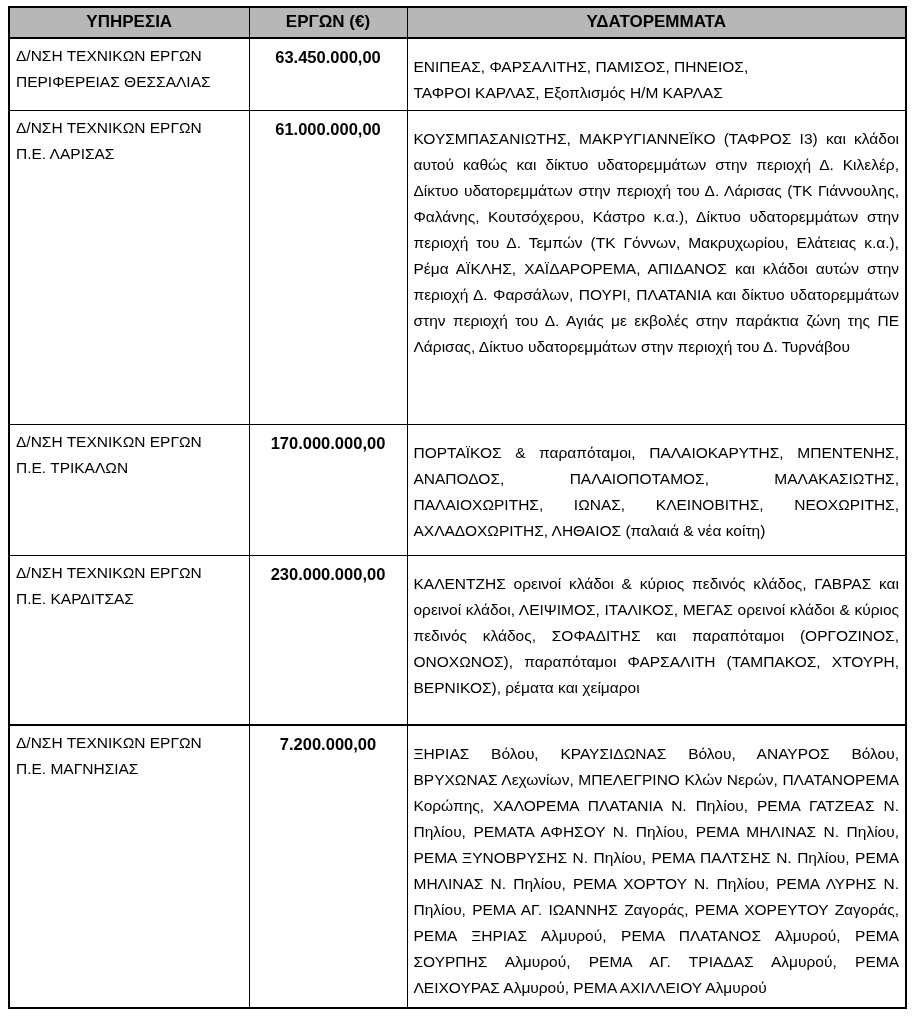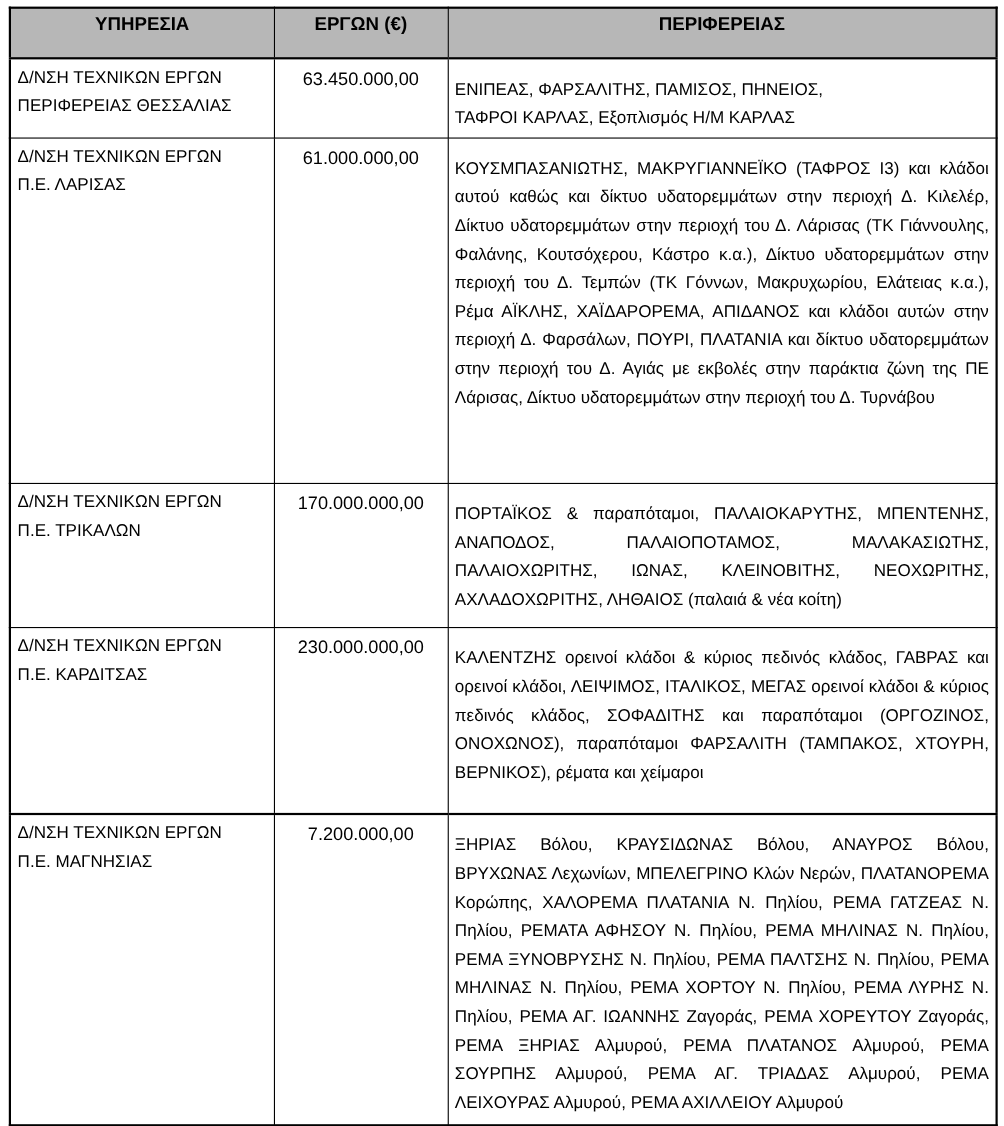--- a/index.html
+++ b/index.html
@@ -28,36 +28,36 @@
   th, td {
     border: 1px solid #000000;
     vertical-align: top;
     box-sizing: border-box;
   }
   thead th {
     background: #b7b7b7;
     font-weight: bold;
     font-size: 17px;
     text-align: center;
-    height: 46px;
+    height: 31px;
     padding: 4px 4px;
     border-bottom: 2px solid #000000;
   }
   td {
     font-size: 15.5px;
     line-height: 26px;
   }
   td.service-cell {
     white-space: pre-line;
     text-align: left;
     padding: 4px 4px 4px 6px;
     margin-top: 16px;
   }
   td.amount-cell {
-    font-weight: normal;
+    font-weight: bold;
     font-size: 16.5px;
     text-align: center;
     padding: 5px 3px 4px 3px;
   }
   td.streams-cell {
     text-align: justify;
     white-space: pre-line;
     padding: 15px 6px 4px 6px;
   }
   
@@ -74,21 +74,21 @@
   <table class="doc-table">
     <colgroup>
       <col class="col-service">
       <col class="col-amount">
       <col class="col-streams">
     </colgroup>
     <thead>
       <tr>
         <th style="background: rgb(183, 183, 183);">ΥΠΗΡΕΣΙΑ</th>
         <th style="background: rgb(183, 183, 183);">ΕΡΓΩΝ (€)</th>
-        <th style="background: rgb(183, 183, 183);">ΠΕΡΙΦΕΡΕΙΑΣ</th>
+        <th style="background: rgb(183, 183, 183);">ΥΔΑΤΟΡΕΜΜΑΤΑ</th>
       </tr>
     </thead>
     <tbody id="table-body">
         <tr>
     <td class="service-cell">Δ/ΝΣΗ ΤΕΧΝΙΚΩΝ ΕΡΓΩΝ
 ΠΕΡΙΦΕΡΕΙΑΣ ΘΕΣΣΑΛΙΑΣ</td>
     <td class="amount-cell">63.450.000,00</td>
     <td class="streams-cell">ΕΝΙΠΕΑΣ, ΦΑΡΣΑΛΙΤΗΣ, ΠΑΜΙΣΟΣ, ΠΗΝΕΙΟΣ,
 ΤΑΦΡΟΙ ΚΑΡΛΑΣ, Εξοπλισμός Η/Μ ΚΑΡΛΑΣ</td>
   </tr>

